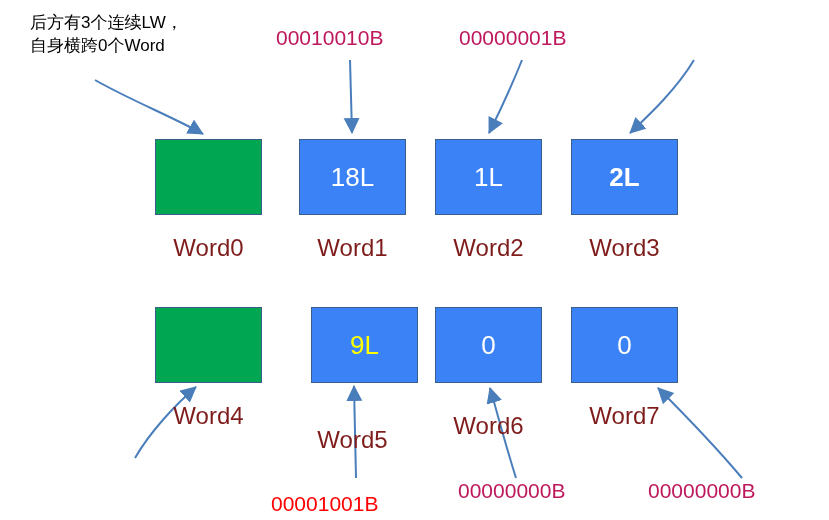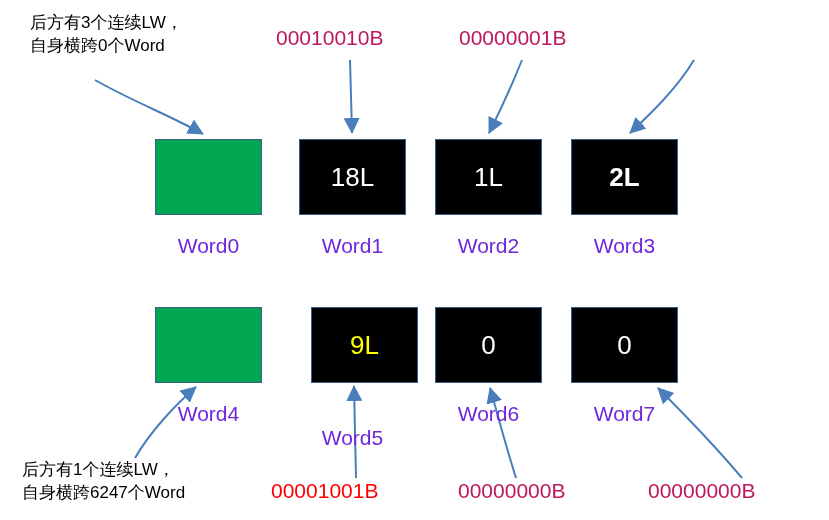--- a/index.html
+++ b/index.html
@@ -31,35 +31,35 @@
     position: absolute;
     box-sizing: border-box;
     border: 1px solid #3a5f8a;
     display: flex;
     align-items: center;
     justify-content: center;
     font-size: 26px;
     color: #ffffff;
   }
   .box.blue {
-    background: #000000;
+    background: #3b82f6;
   }
   .box.green {
     background: #00a651;
   }
   .box .val {
     line-height: 1;
   }
   .box .val.yellow {
     color: #ffff00;
   }
   .caption {
     position: absolute;
-    font-size: 21px;
-    color: #6d28d9;
+    font-size: 24px;
+    color: #7f1d1d;
     white-space: nowrap;
     text-align: center;
   }
   .bintext {
     position: absolute;
     font-size: 21px;
     color: #be185d;
     white-space: nowrap;
   }
   .bintext.red {
@@ -136,25 +136,21 @@
   </div>
   <div class="box blue" style="left:435px; top:307px; width:107px; height:76px;">
     <span class="val">0</span>
   </div>
   <div class="box blue" style="left:571px; top:307px; width:107px; height:76px;">
     <span class="val">0</span>
   </div>
 
   <div class="caption" style="left:155px; top:402px; width:107px;text-align:center;">Word4</div>
   <div class="caption" style="left:299px; top:414px; width:107px;margin-top:12px;">Word5</div>
-  <div class="caption" style="left:435px; top:402px; width:107px;">Word6</div>
+  <div class="caption" style="left:435px; top:412px; width:107px;">Word6</div>
   <div class="caption" style="left:571px; top:402px; width:107px;">Word7</div>
 
-  <div class="note" style="left:22px; top:459px;">
-    <div><span>后方有</span><span>1</span><span>个连续LW，</span></div>
-    <div><span>自身横跨</span><span>6247</span><span>个Word</span></div>
-  </div>
 
-  <div class="bintext red" style="left:271px; top:479px;">00001001B</div>
+  <div class="bintext red" style="left:271px; top:492px;">00001001B</div>
   <div class="bintext" style="left:458px; top:479px;">00000000B</div>
   <div class="bintext" style="left:648px; top:479px;">00000000B</div>
 
 </div>
 
 </body></html>

